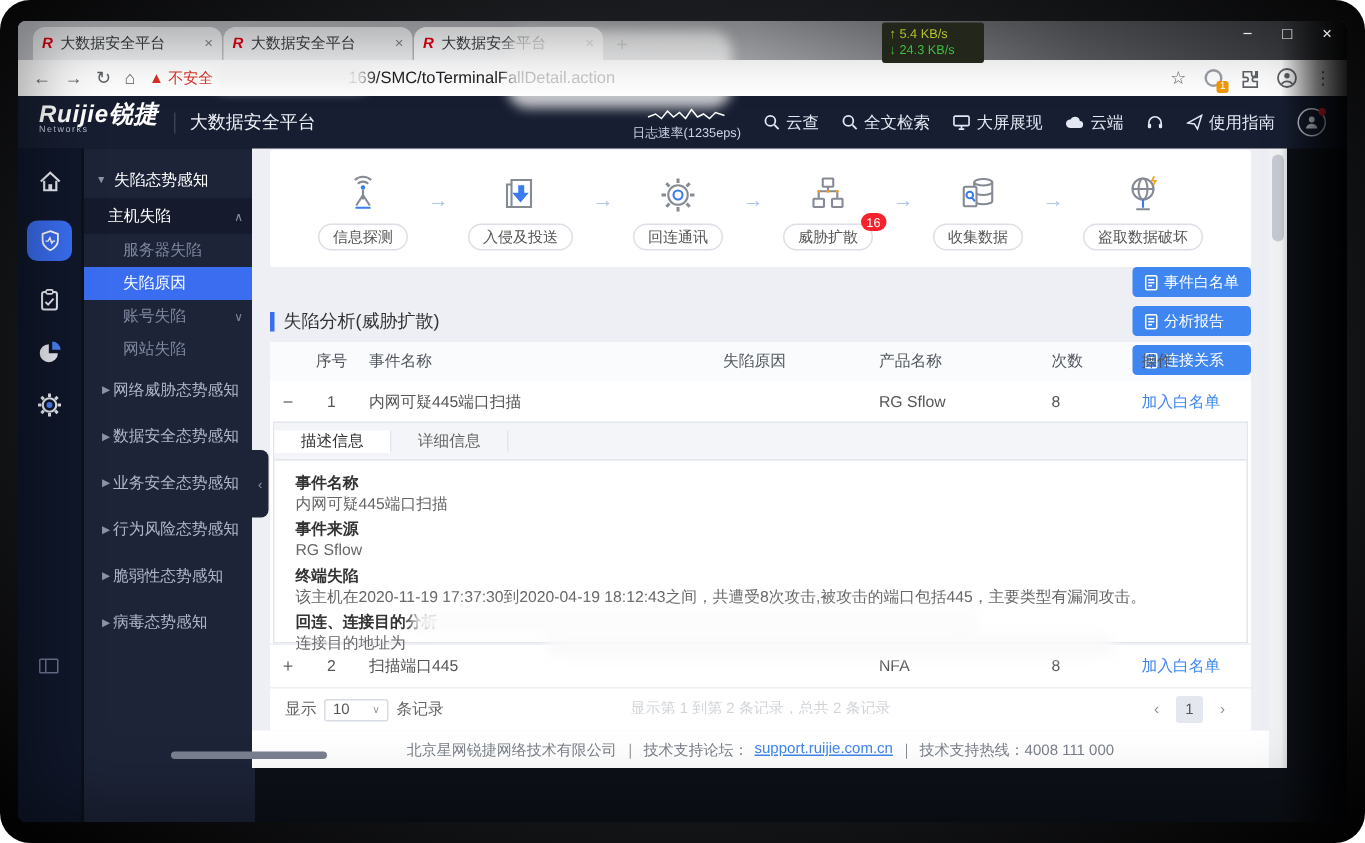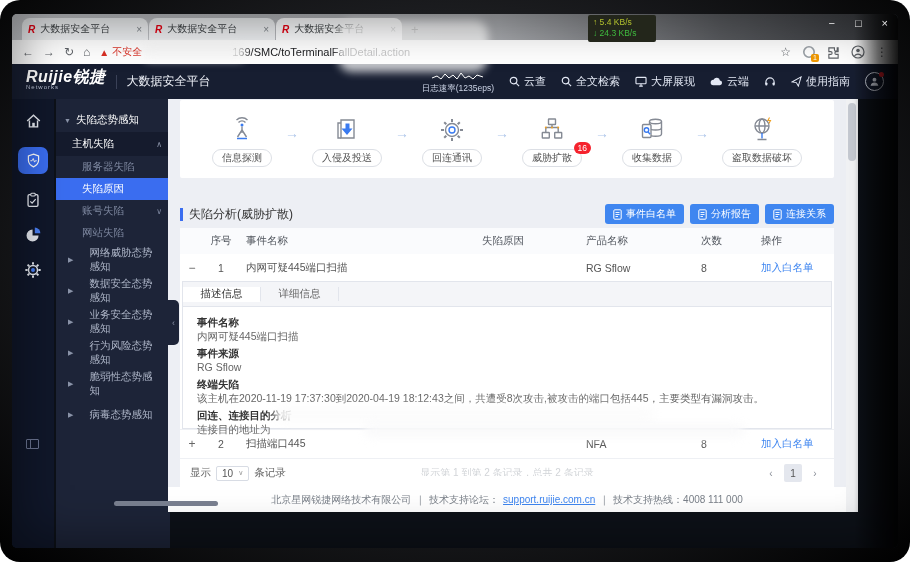--- a/index.html
+++ b/index.html
@@ -69,21 +69,21 @@
   .rail-collapse i { display:block; width:4px; height:100%; border-right:1px solid #6a7390; }
   .menu { position:absolute; left:44px; top:85px; width:114px; height:449px; background:#1d2438; z-index:2;
     padding-top:9px; font-size:10.5px; }
   .mi { display:flex; align-items:center; padding:0 8px; }
   .mi-root { height:24px; color:#fff; gap:5px; }
   .mi-host { height:24px; color:#fff; background:#151b2d; padding-left:16px; }
   .mi-host .caret-r { margin-left:auto; color:#8a93a8; font-size:8px; }
   .mi-sub { height:22px; color:#7e88a0; padding-left:26px; }
   .mi-sub.active { background:#3a6df0; color:#fff; }
   .mi-sub .caret-r { margin-left:auto; color:#7e88a0; font-size:8px; }
-  .mi-group { height:31px; color:#aeb6c8; gap:16px; padding-left:12px; }
+  .mi-group { height:31px; color:#aeb6c8; gap:2px; padding-left:12px; }
   .caret { font-size:7px; color:#8a93a8; }
   .collapse-handle { position:absolute; left:156px; top:286px; width:11px; height:45px; background:#1d2438;
     border-radius:0 5px 5px 0; z-index:3; display:flex; align-items:center; justify-content:center;
     color:#8a93a8; font-size:9px; }
   .hscroll-thumb { position:absolute; left:102px; top:487px; width:104px; height:5px; background:#7a8090;
     border-radius:3px; z-index:5; }
 
   
   .main { position:absolute; left:156px; top:85px; width:678px; height:413px; background:#edeff4; z-index:2; overflow:hidden; }
   .vscroll { position:absolute; left:834px; top:85px; width:12px; height:413px; background:#f2f3f5; z-index:3; }
@@ -95,21 +95,21 @@
   .kc-icon { height:32px; display:flex; align-items:flex-end; }
   .kc-pill { position:relative; margin-top:4px; border:1px solid #dcdfe5; border-radius:10px;
     padding:1px 9px; font-size:10px; color:#555; background:#fff; white-space:nowrap; }
   .kc-badge { position:absolute; right:-10px; top:-8px; background:#f5222d; color:#fff; font-size:8.5px;
     line-height:12px; padding:0 4px; border-radius:7px; }
   .kc-arrow { color:#aec6ea; font-size:14px; padding-bottom:14px; }
 
   .sect { margin:22px 12px 0; height:28px; display:flex; align-items:center; }
   .sect-bar { width:3px; height:13px; background:#3a6df0; margin-right:6px; }
   .sect-title { font-size:12px; color:#333; }
-  .sect-btns { margin-left:auto; display:flex; gap:6px; }
+  .sect-btns { margin-left:auto; display:flex; gap:6px;flex-direction:column; }
   .bbtn { background:#3f86f0; color:#fff; font-size:10px; height:20px; border-radius:3px;
     display:flex; align-items:center; gap:4px; padding:0 8px; }
 
   .panel { margin:0 12px; background:#fff; }
   .trow { display:grid; grid-template-columns:24px 34px 190px 150px 115px 60px 1fr;
     align-items:center; font-size:10.5px; color:#555; }
   .thead { height:26px; background:#fafbfd; color:#51565e; }
   .tr { height:27px; }
   .tr2 { height:29px; border-top:1px solid #eef0f4; }
   .c-center { text-align:center; }
@@ -122,21 +122,21 @@
   .dtab { width:78px; display:flex; align-items:center; justify-content:center; font-size:10.5px; color:#666;
     border-right:1px solid #e2e5ec; }
   .dtab.active { background:#fff; color:#333; border-bottom:1px solid #fff; margin-bottom:-1px; }
   .dbody { padding:4px 14px; }
   .dlabel { font-size:10.5px; font-weight:bold; color:#333; margin-top:5px; line-height:12px; }
   .dvalue { font-size:10.5px; color:#666; margin-top:2px; line-height:12px; }
 
   .pgrow { height:29px; display:flex; align-items:center; gap:5px; padding:0 10px; position:relative;
     border-top:1px solid #eef0f4; font-size:10.5px; color:#666; }
   .psize { border:1px solid #d8dce4; border-radius:2px; padding:1px 5px; font-size:10px; color:#555;
-    display:flex; gap:5px; align-items:center; }
+    display:flex; gap:15px; align-items:center; }
   .psize .caret { font-size:7px; color:#999; }
   .pg-faint { position:absolute; left:50%; transform:translateX(-50%); top:8px; color:#9aa0a8;
     opacity:.45; font-size:10px; height:9px; overflow:hidden; line-height:11px; white-space:nowrap; }
   .pager { margin-left:auto; display:flex; gap:4px; align-items:center; }
   .pg-item { width:18px; height:18px; display:flex; align-items:center; justify-content:center;
     font-size:10px; color:#8a8f99; }
   .pg-cur { background:#e4e7ee; border-radius:2px; color:#555; }
 
   .footer { height:25px; background:#fff; display:flex; align-items:center; justify-content:center;
     gap:4px; font-size:10px; color:#7a8089; white-space:nowrap; }

